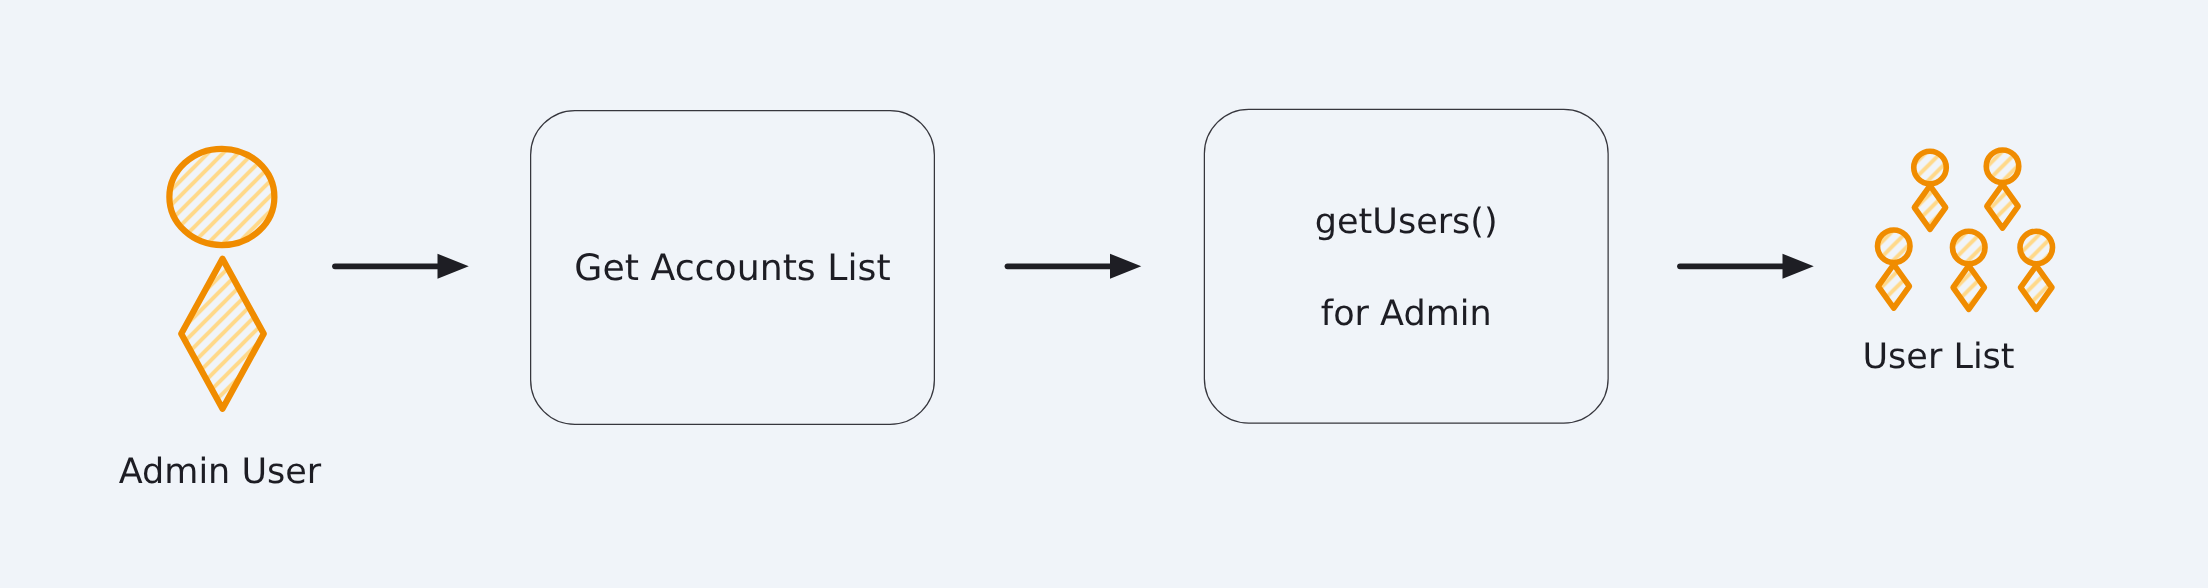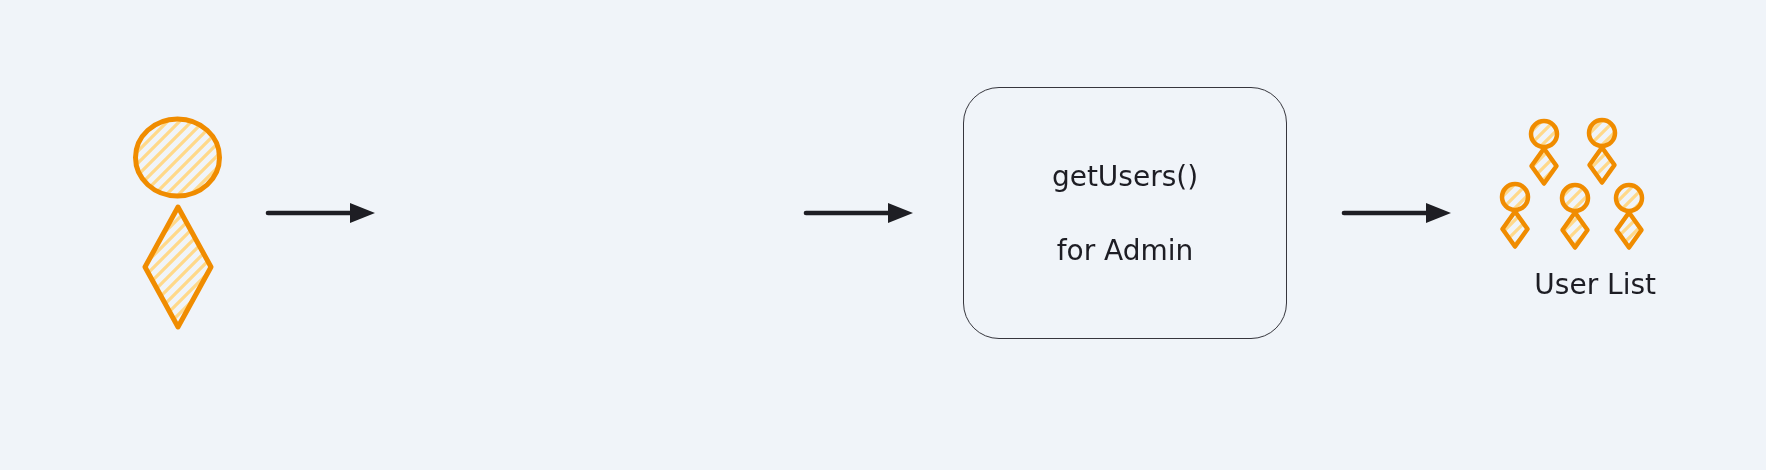--- a/index.html
+++ b/index.html
@@ -33,21 +33,21 @@
     font-size: 29px;
     line-height: 35px;
     color: var(--text-dark, #1d1d24);
   }
   .box-step1 { left: 424px; top: 88px; }
   .box-step2 { left: 963px; top: 87px; font-size: 28px; gap: 39px; }
 
   
   .node-label {
     position: absolute;
-    text-align: right;
+    text-align: left;
     font-size: 28px;
     color: var(--text-dark, #1d1d24);
     white-space: nowrap;
   }
   .admin-label { left: 95px;  top: 360px; width: 170px; }
   .users-label { left: 1490px; top: 268px; width: 166px; }
 
   
   .person-shape {
     fill: url(#hatchPattern);
@@ -81,26 +81,30 @@
       <pattern id="hatchPattern" patternUnits="userSpaceOnUse" width="12" height="12">
         <path class="hatch-line" d="M-3,15 L15,-3 M0,12 L12,0 M-6,6 L6,-6 M6,18 L18,6"></path>
       </pattern>
     </defs>
   </svg>
 
   <svg class="abs" style="left:129px; top:112px;" width="100" height="230" viewBox="0 0 100 230">
     <ellipse class="person-shape big" cx="48.5" cy="45.5" rx="42" ry="38.5"></ellipse>
     <path class="person-shape big" d="M49,95 L82,155 L49,215 L16,155 Z"></path>
   </svg>
+  <div class="node-label admin-label">Admin User</div>
 
   <svg class="arrow" style="left:265px; top:201px;" width="112" height="24" viewBox="0 0 112 24">
     <line class="arrow-line" x1="3" y1="12" x2="87" y2="12"></line>
     <polygon class="arrow-head" points="85,2 110,12 85,22"></polygon>
   </svg>
 
+  <div class="flow-box box-step1">
+    <span>Get Accounts List</span>
+  </div>
 
   <svg class="arrow" style="left:803px; top:201px;" width="112" height="24" viewBox="0 0 112 24">
     <line class="arrow-line" x1="3" y1="12" x2="87" y2="12"></line>
     <polygon class="arrow-head" points="85,2 110,12 85,22"></polygon>
   </svg>
 
   <div class="flow-box box-step2">
     <div>getUsers()</div>
     <div>for Admin</div>
   </div>

